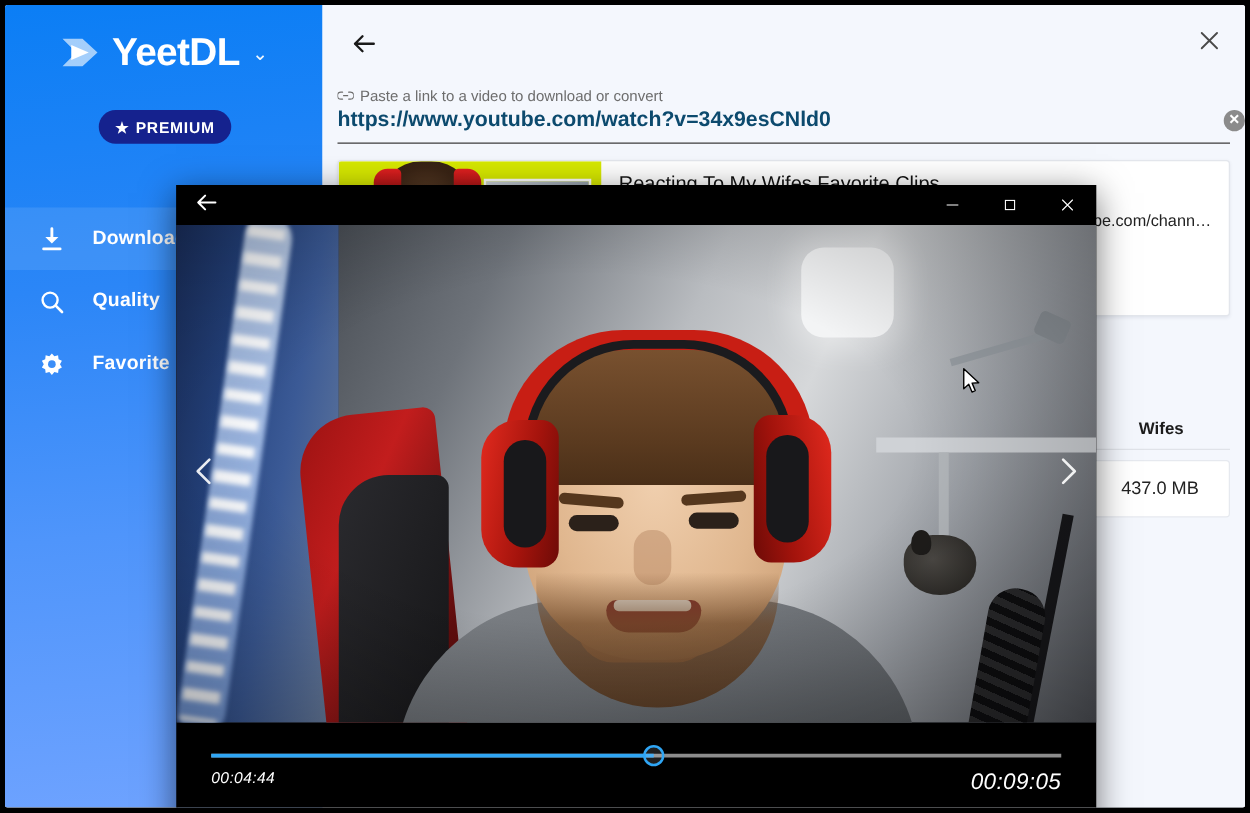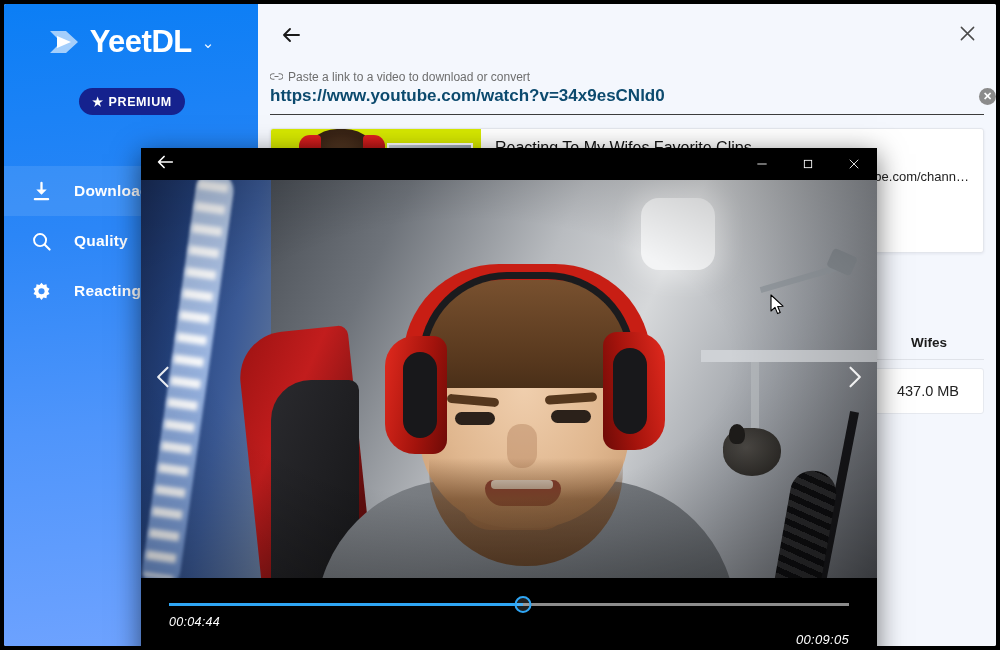--- a/index.html
+++ b/index.html
@@ -321,21 +321,21 @@
   #progress-wrap { position: absolute; left: 28px; top: 10px; width: 680px; height: 18px; }
   #progress-track { position: absolute; left: 0; top: 8px; width: 680px; height: 2.5px;
     background: rgba(255,255,255,.55); }
   #progress-fill { position: absolute; left: 0; top: 8px; height: 2.5px; background: #2fa6f5; }
   #progress-thumb { position: absolute; top: 1px; width: 17px; height: 17px;
     border: 2.6px solid #2fa6f5; background: rgba(255,255,255,.12);
     border-radius: 50%; transform: translateX(-50%); }
   #time-current { position: absolute; left: 28px; top: 30px; color: #fff;
     font-size: 12.5px; letter-spacing: .3px; }
   #time-total { position: absolute; right: 28px; top: 30px; color: #fff;
-    font-size: 13px; letter-spacing: .3px; margin-top: 17px; }
+    font-size: 18px; letter-spacing: .3px; }
   #control-icons { position: absolute; left: 0; top: 58px; width: 736px; height: 40px; }
   .ctl { position: absolute; top: 0; width: 40px; height: 40px;
     display: flex; align-items: center; justify-content: center; color: #fff; }
   .ctl-skip-num { position: absolute; font-size: 10.5px; font-weight: bold;
     left: 50%; top: 21px; transform: translateX(-50%); }
 
   
   #mouse-cursor { position: absolute; left: 766px; top: 290px; z-index: 20; }
 </style>
 </head>
@@ -384,21 +384,21 @@
         <span class="nav-label">Quality</span>
       </div>
 
       <div class="nav-item">
         <span class="nav-icon">
           <svg viewBox="0 0 22 22" width="21" height="21">
             <path d="M11 1.8 L13.1 4.2 L16.2 3.4 L16.6 6.6 L19.4 8 L17.8 10.8 L19.4 13.6 L16.6 15 L16.2 18.2 L13.1 17.4 L11 19.8 L8.9 17.4 L5.8 18.2 L5.4 15 L2.6 13.6 L4.2 10.8 L2.6 8 L5.4 6.6 L5.8 3.4 L8.9 4.2 Z" fill="#fff"></path>
             <circle cx="11" cy="10.8" r="3.2" fill="#3b8ef8"></circle>
           </svg>
         </span>
-        <span class="nav-label">Reacting</span>
+        <span class="nav-label">Favorite</span>
       </div>
 
     </div>
   </div>
 
   <div id="main">
 
     <div id="back-button">
       <span>
         <svg viewBox="0 0 24 24" width="24" height="24">

